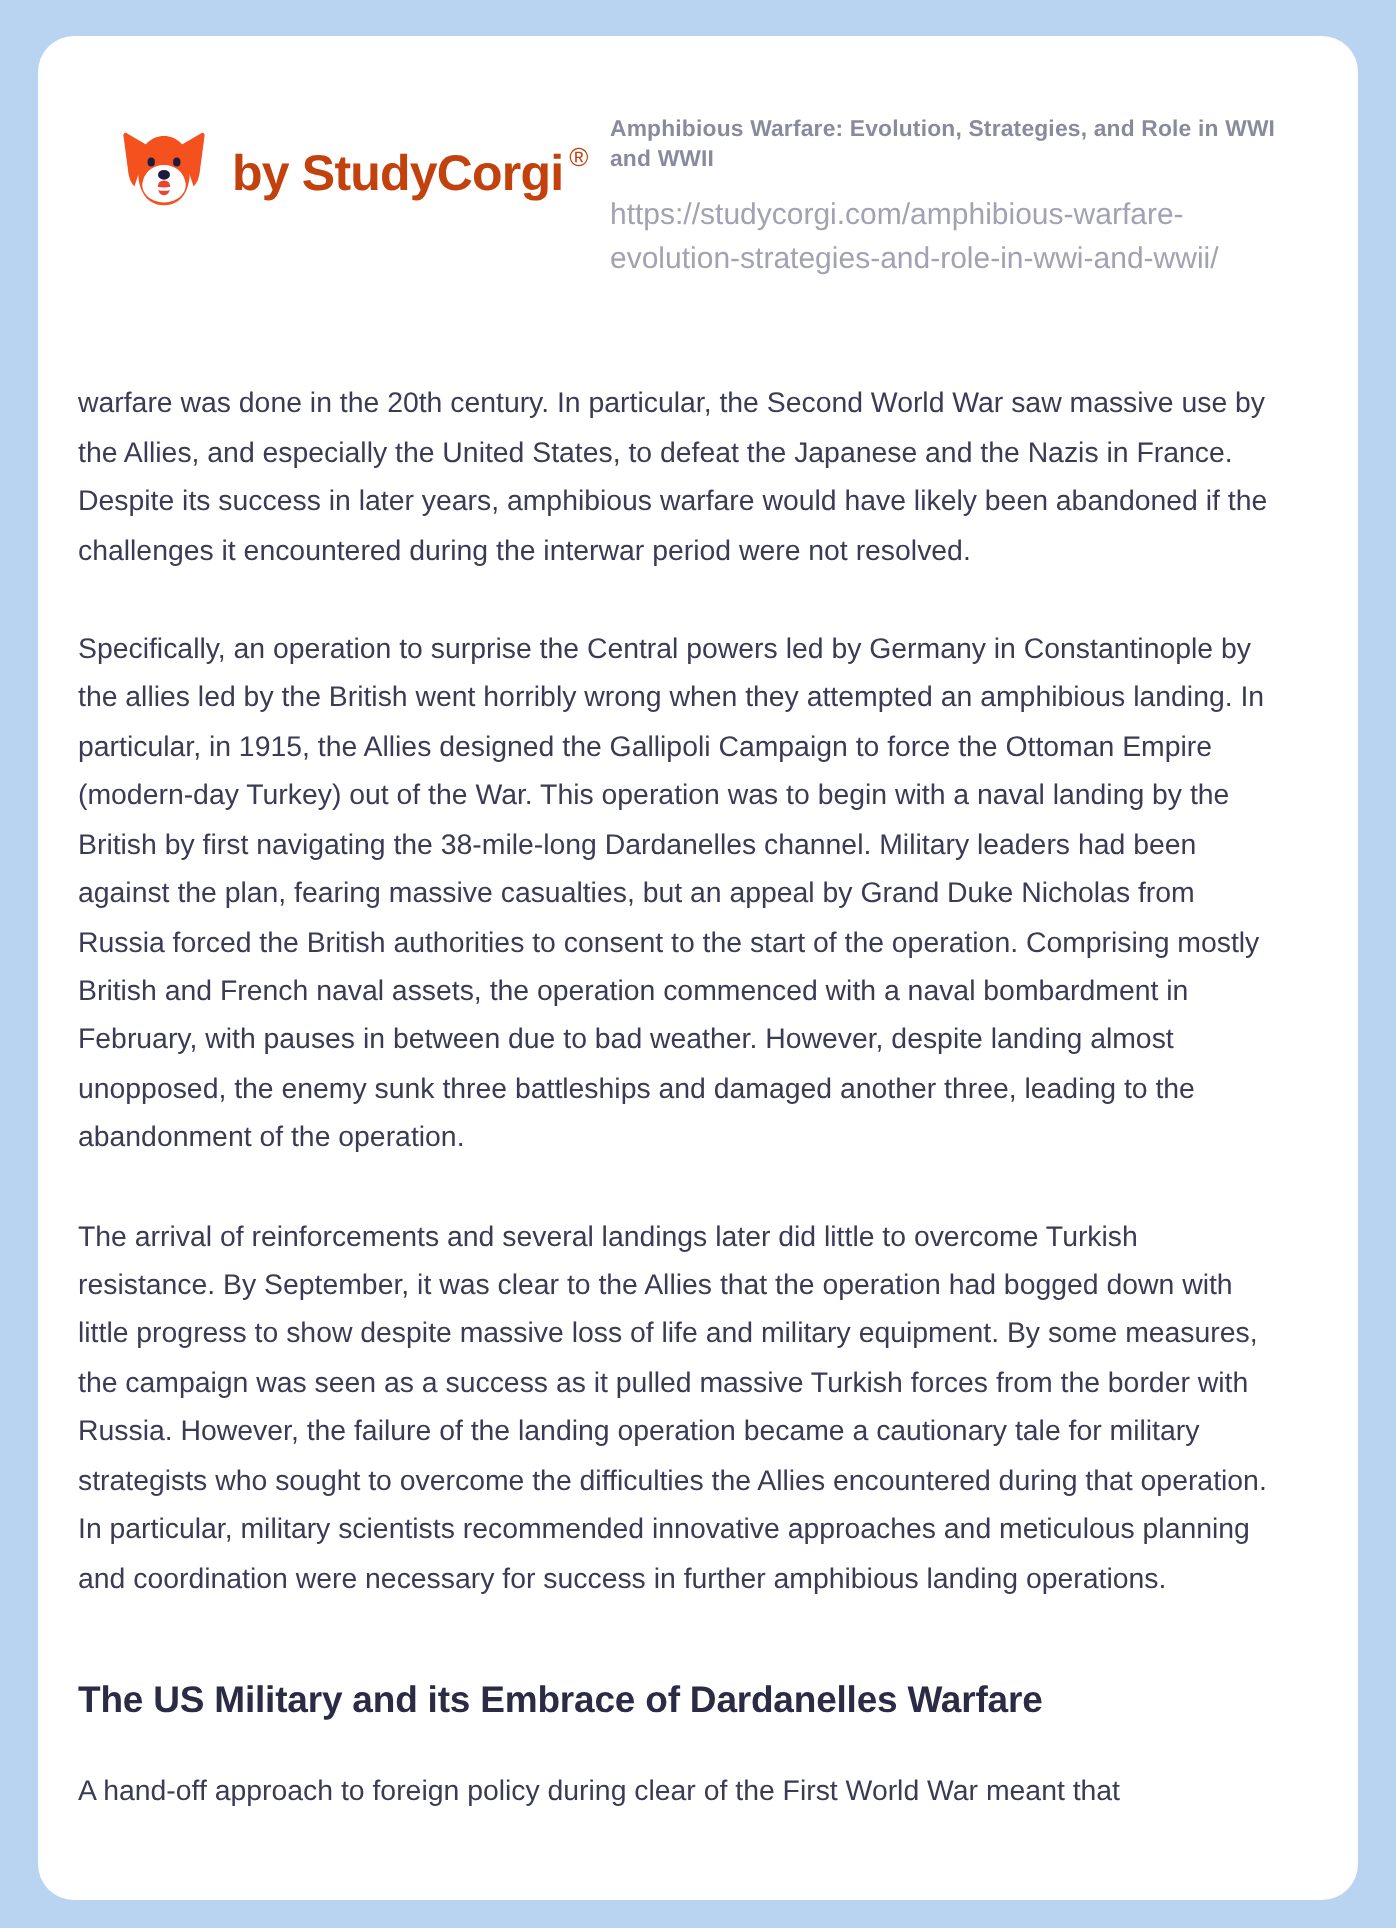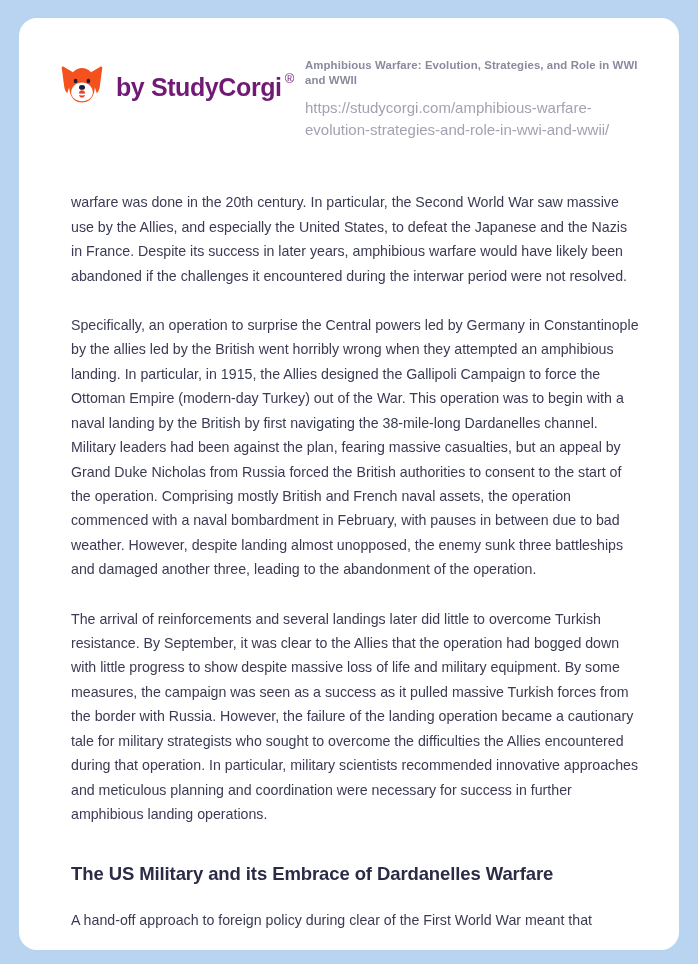--- a/index.html
+++ b/index.html
@@ -47,21 +47,21 @@
   }
   .brand-mark {
     width: 46px;
     height: 46px;
     flex: 0 0 auto;
     display: block;
   }
   .brand-word {
     display: flex;
     align-items: flex-start;
-    color: #701a75;
+    color: #c2410c;
     font-weight: 700;
     font-size: 25px;
     letter-spacing: -0.4px;
     line-height: 1;
     white-space: nowrap;
     padding-top: 4px;
   }
   .brand-reg {
     font-size: 13px;
     font-weight: 400;
@@ -87,21 +87,21 @@
     color: #a2a2b2;
     font-weight: 400;
     font-size: 15px;
     line-height: 1.45;
     margin: 8px 0 0 0;
     word-break: break-word;
   }
 
   
   .doc-body {
-    padding: 0 40px 0 52px;
+    padding: 0 40px 0 20px;
     box-sizing: border-box;
     margin-top: 50px;
   }
   .doc-body p {
     color: #3b3b55;
     font-size: 14.2px;
     line-height: 1.72;
     margin: 0 0 25px 0;
     text-align: left;
   }

